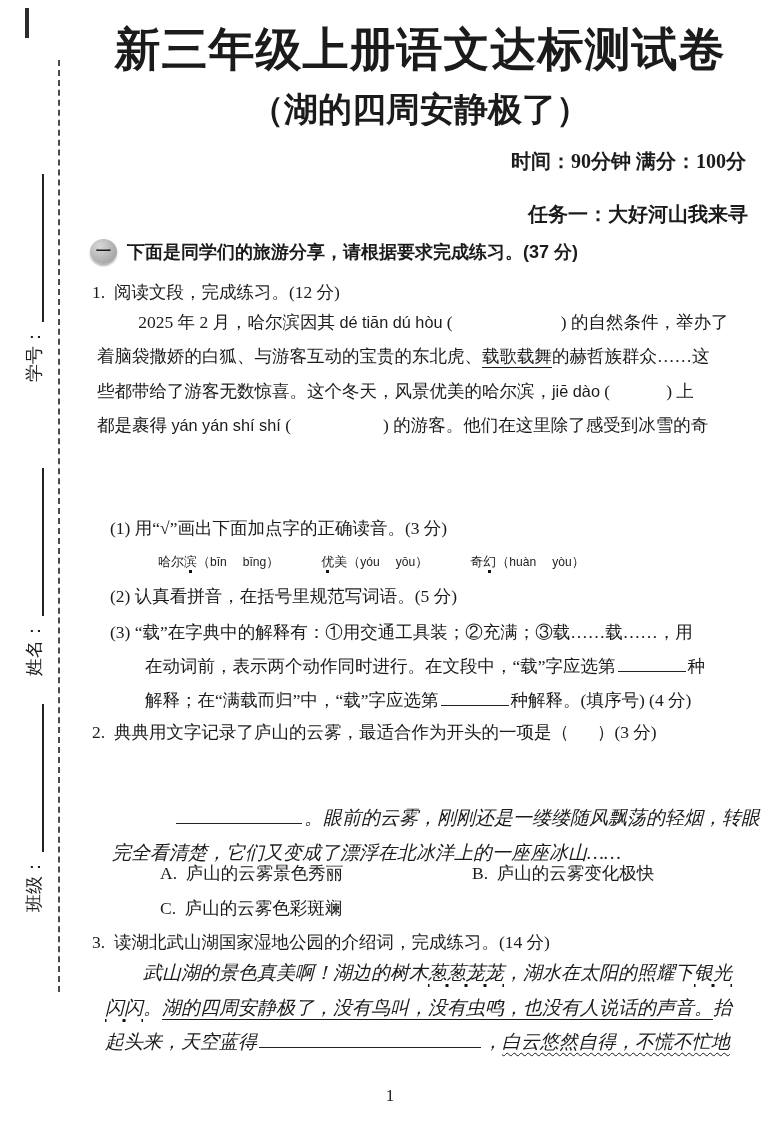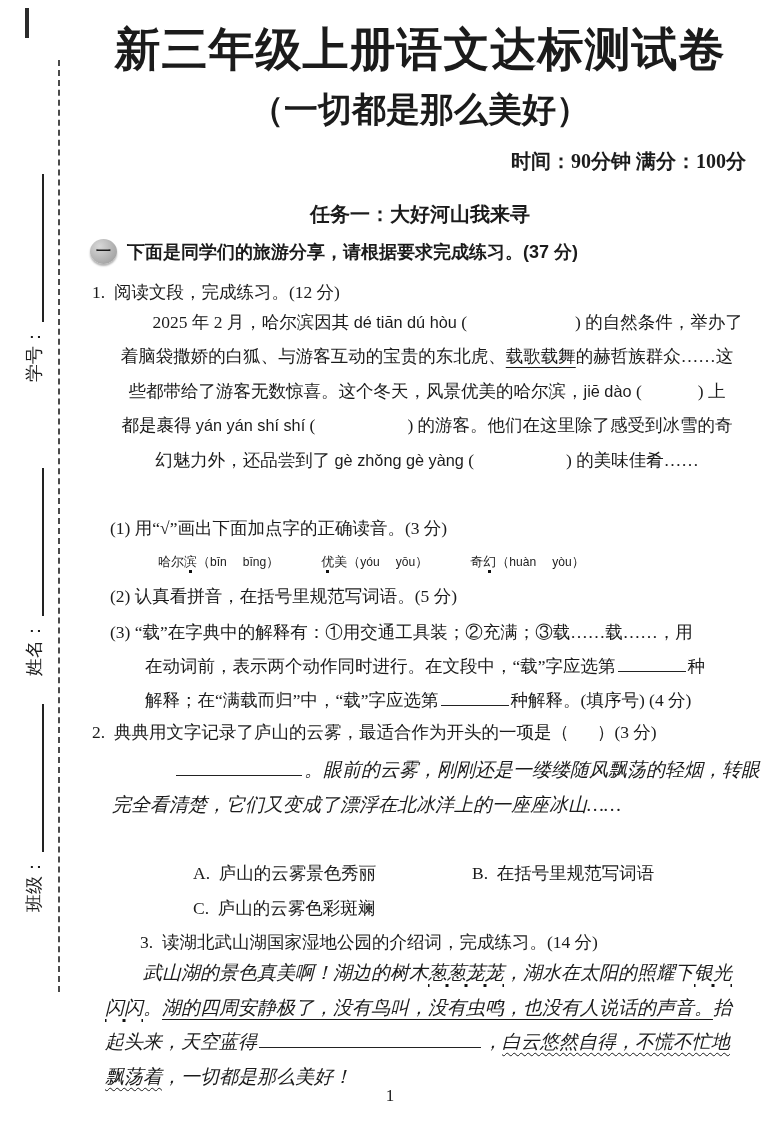--- a/index.html
+++ b/index.html
@@ -22,53 +22,53 @@
   }
   .margin-group .vline{display:inline-block;width:148px;height:1em;border-bottom:2px solid #222;}
   .mg-sid{top:265px;} .mg-name{top:559px;} .mg-class{top:795px;}
 
   
   .title{position:absolute;left:92px;width:656px;top:18px;text-align:center;
     font-size:46px;font-weight:bold;letter-spacing:1px;line-height:64px;}
   .subtitle{position:absolute;left:92px;width:656px;top:86px;text-align:center;
     font-size:34px;font-weight:bold;line-height:48px;}
   .meta{position:absolute;right:34px;top:146px;font-size:20px;font-weight:600;line-height:30px;}
-  .section-heading{position:absolute;left:92px;width:656px;top:201px;text-align:center;
+  .section-heading{position:absolute;left:92px;width:656px;top:201px;text-align:right;
     font-family:"Liberation Sans","DejaVu Sans",sans-serif;font-size:20px;font-weight:700;}
 
   
   .q-main{position:absolute;left:90px;top:239px;display:flex;align-items:center;gap:10px;
     font-family:"Liberation Sans","DejaVu Sans",sans-serif;font-size:18px;font-weight:600;}
   .badge{width:27px;height:25px;border-radius:50%;flex:0 0 auto;
     background:radial-gradient(circle at 35% 30%, #d8d8d8, #959595);
     box-shadow:0 2px 2px rgba(0,0,0,0.30);
     display:flex;align-items:center;justify-content:center;
     color:#191919;font-size:15px;font-weight:800;}
 
   
   .stem{position:absolute;font-size:17.5px;line-height:30px;white-space:nowrap;}
   .q1-stem{left:92px;top:277px;}
   .passage{position:absolute;left:97px;top:305px;width:660px;font-size:17.5px;}
-  .passage .line{line-height:34.4px;white-space:nowrap;text-align:center;}
+  .passage .line{line-height:34.4px;white-space:nowrap;}
   .passage .line:first-child{text-indent:2.35em;}
   .sub1-stem{left:110px;top:513px;}
   .sub1-options{position:absolute;left:158px;top:547px;font-size:13px;line-height:30px;white-space:nowrap;}
   .sub2-stem{left:110px;top:581px;}
   .sub3{position:absolute;left:110px;top:615px;font-size:17.5px;}
   .sub3 .line{line-height:34px;white-space:nowrap;}
   .sub3 .line + .line{margin-left:35px;}
   .q2-stem{left:92px;top:717px;}
   .kaiti{font-style:italic;}
   .q2-para{position:absolute;left:112px;top:752px;width:645px;font-size:19px;}
   .q2-para .line{line-height:35px;white-space:nowrap;}
-  .q2-para .line:first-child{margin-left:62px;}
+  .q2-para .line:first-child{margin-left:62px;margin-top:48px;}
   .options-row{position:absolute;font-size:17.5px;line-height:30px;}
-  .opt-a,.opt-c{left:160px;margin-left:33px;} .opt-b,.opt-d{left:472px;}
+  .opt-a,.opt-c{left:160px;} .opt-b,.opt-d{left:472px;}
   .opt-a,.opt-b{top:858px;} .opt-c,.opt-d{top:893px;}
-  .q3-stem{left:92px;top:927px;margin-left:48px;}
+  .q3-stem{left:92px;top:927px;}
   .q3-para{position:absolute;left:105px;top:956px;width:652px;font-size:19px;}
   .q3-para .line{line-height:34.5px;white-space:nowrap;}
   .q3-para .line:first-child{text-indent:2em;}
   .page-number{position:absolute;left:0;width:100%;top:1086px;text-align:center;font-size:17px;}
 
   
   .seg-p{}
   .seg-y{font-family:"Liberation Sans","DejaVu Sans",sans-serif;font-size:0.93em;}
   .seg-u{text-decoration:underline;text-underline-offset:5px;text-decoration-thickness:1.4px;}
   .seg-w{text-decoration-line:underline;text-decoration-style:wavy;text-decoration-thickness:1px;text-underline-offset:4px;}
@@ -95,40 +95,39 @@
   <div class="margin-group mg-name">
     <span>姓名：</span>
       <span class="vline"></span>
   </div>
   <div class="margin-group mg-class">
     <span>班级：</span>
       <span class="vline"></span>
   </div>
 
   <div class="title">新三年级上册语文达标测试卷</div>
-  <div class="subtitle">（一切都是那么美好）</div>
+  <div class="subtitle">（湖的四周安静极了）</div>
   <div class="meta">时间：90分钟  满分：100分</div>
   <div class="section-heading">任务一：大好河山我来寻</div>
 
   <div class="q-main">
     <span class="badge">一</span>
     <span>下面是同学们的旅游分享，请根据要求完成练习。(37 分)</span>
   </div>
 
   <div class="stem q1-stem">
     <span>1.</span>&nbsp;
     <span>阅读文段，完成练习。(12 分)</span>
   </div>
 
   <div class="passage">
     <div class="line"><span class="seg-p">2025 年 2 月，哈尔滨因其 </span><span class="seg-y">dé tiān dú hòu</span><span class="seg-p"> (</span><span class="gap" style="width: 108px;"></span><span class="seg-p">) 的自然条件，举办了</span></div>
     <div class="line"><span class="seg-p">着脑袋撒娇的白狐、与游客互动的宝贵的东北虎、</span><span class="seg-u">载歌载舞</span><span class="seg-p">的赫哲族群众……这</span></div>
     <div class="line"><span class="seg-p">些都带给了游客无数惊喜。这个冬天，风景优美的哈尔滨，</span><span class="seg-y">jiē dào</span><span class="seg-p"> (</span><span class="gap" style="width: 56px;"></span><span class="seg-p">) 上</span></div>
     <div class="line"><span class="seg-p">都是裹得 </span><span class="seg-y">yán yán shí shí</span><span class="seg-p"> (</span><span class="gap" style="width: 92px;"></span><span class="seg-p">) 的游客。他们在这里除了感受到冰雪的奇</span></div>
-    <div class="line"><span class="seg-p">幻魅力外，还品尝到了 </span><span class="seg-y">gè zhǒng gè yàng</span><span class="seg-p"> (</span><span class="gap" style="width: 92px;"></span><span class="seg-p">) 的美味佳肴……</span></div>
   </div>
 
   <div class="stem sub1-stem">(1) 用“√”画出下面加点字的正确读音。(3 分)</div>
   <div class="sub1-options"><span class="seg-p">哈尔</span><span class="seg-d">滨</span><span class="seg-p">（</span><span class="seg-y">bīn</span><span class="gap" style="width: 16px;"></span><span class="seg-y">bīng</span><span class="seg-p">）</span><span class="gap" style="width: 42px;"></span><span class="seg-d">优</span><span class="seg-p">美</span><span class="seg-p">（</span><span class="seg-y">yóu</span><span class="gap" style="width: 16px;"></span><span class="seg-y">yōu</span><span class="seg-p">）</span><span class="gap" style="width: 42px;"></span><span class="seg-p">奇</span><span class="seg-d">幻</span><span class="seg-p">（</span><span class="seg-y">huàn</span><span class="gap" style="width: 16px;"></span><span class="seg-y">yòu</span><span class="seg-p">）</span></div>
   <div class="stem sub2-stem">(2) 认真看拼音，在括号里规范写词语。(5 分)</div>
 
   <div class="sub3">
     <div class="line"><span class="seg-p">(3) “载”在字典中的解释有：①用交通工具装；②充满；③载……载……，用</span></div>
     <div class="line"><span class="seg-p">在动词前，表示两个动作同时进行。在文段中，“载”字应选第</span><span class="blank" style="width: 68px;"></span><span class="seg-p">种</span></div>
     <div class="line"><span class="seg-p">解释；在“满载而归”中，“载”字应选第</span><span class="blank" style="width: 68px;"></span><span class="seg-p">种解释。(填序号) (4 分)</span></div>
@@ -143,34 +142,33 @@
     <div class="line"><span class="blank" style="width: 126px;"></span><span class="seg-p">。眼前的云雾，刚刚还是一缕缕随风飘荡的轻烟，转眼</span></div>
     <div class="line"><span class="seg-p">完全看清楚，它们又变成了漂浮在北冰洋上的一座座冰山……</span></div>
   </div>
 
   <div class="options-row opt-a">
     <span>A.</span>&nbsp;
     <span>庐山的云雾景色秀丽</span>
   </div>
   <div class="options-row opt-b">
     <span>B.</span>&nbsp;
-    <span>在括号里规范写词语</span>
+    <span>庐山的云雾变化极快</span>
   </div>
   <div class="options-row opt-c">
     <span>C.</span>&nbsp;
     <span>庐山的云雾色彩斑斓</span>
   </div>
 
   <div class="stem q3-stem">
     <span>3.</span>&nbsp;
     <span>读湖北武山湖国家湿地公园的介绍词，完成练习。(14 分)</span>
   </div>
 
   <div class="q3-para kaiti">
     <div class="line"><span class="seg-p">武山湖的景色真美啊！湖边的树木</span><span class="seg-d">葱葱茏茏</span><span class="seg-p">，湖水在太阳的照耀下</span><span class="seg-d">银光</span></div>
     <div class="line"><span class="seg-d">闪闪</span><span class="seg-p">。</span><span class="seg-u">湖的四周安静极了，没有鸟叫，没有虫鸣，也没有人说话的声音。</span><span class="seg-p">抬</span></div>
     <div class="line"><span class="seg-p">起头来，天空蓝得</span><span class="blank" style="width: 222px;"></span><span class="seg-p">，</span><span class="seg-w">白云悠然自得，不慌不忙地</span></div>
-    <div class="line"><span class="seg-w">飘荡着</span><span class="seg-p">，一切都是那么美好！</span></div>
   </div>
 
   <div class="page-number">1</div>
 
 </div>
 
 </body></html>

